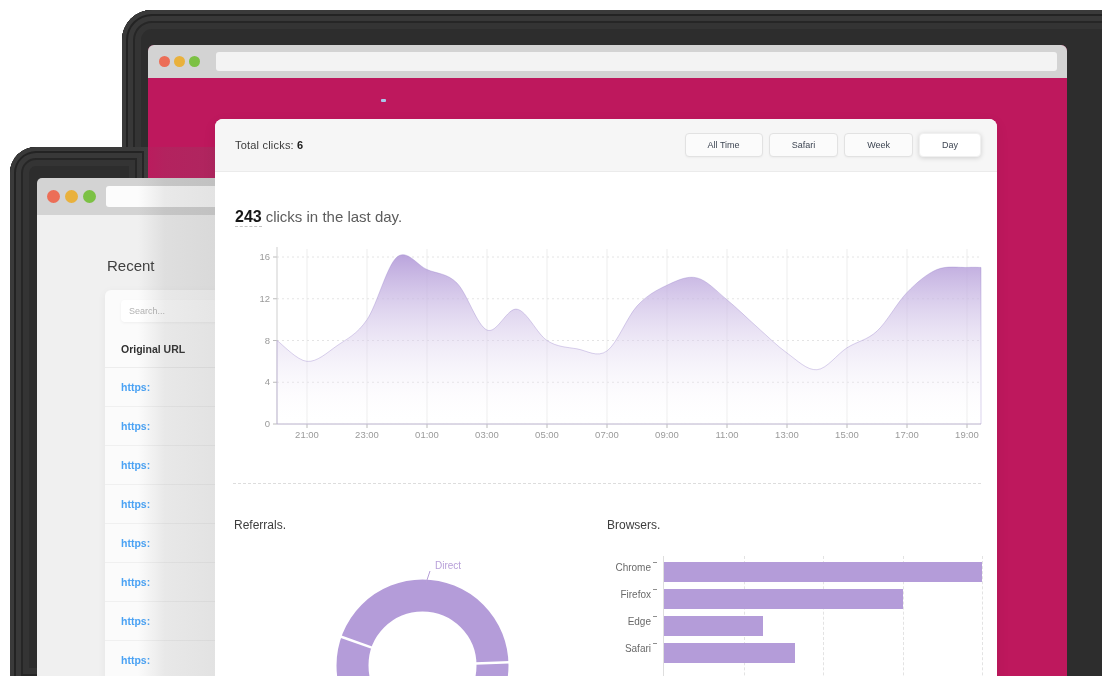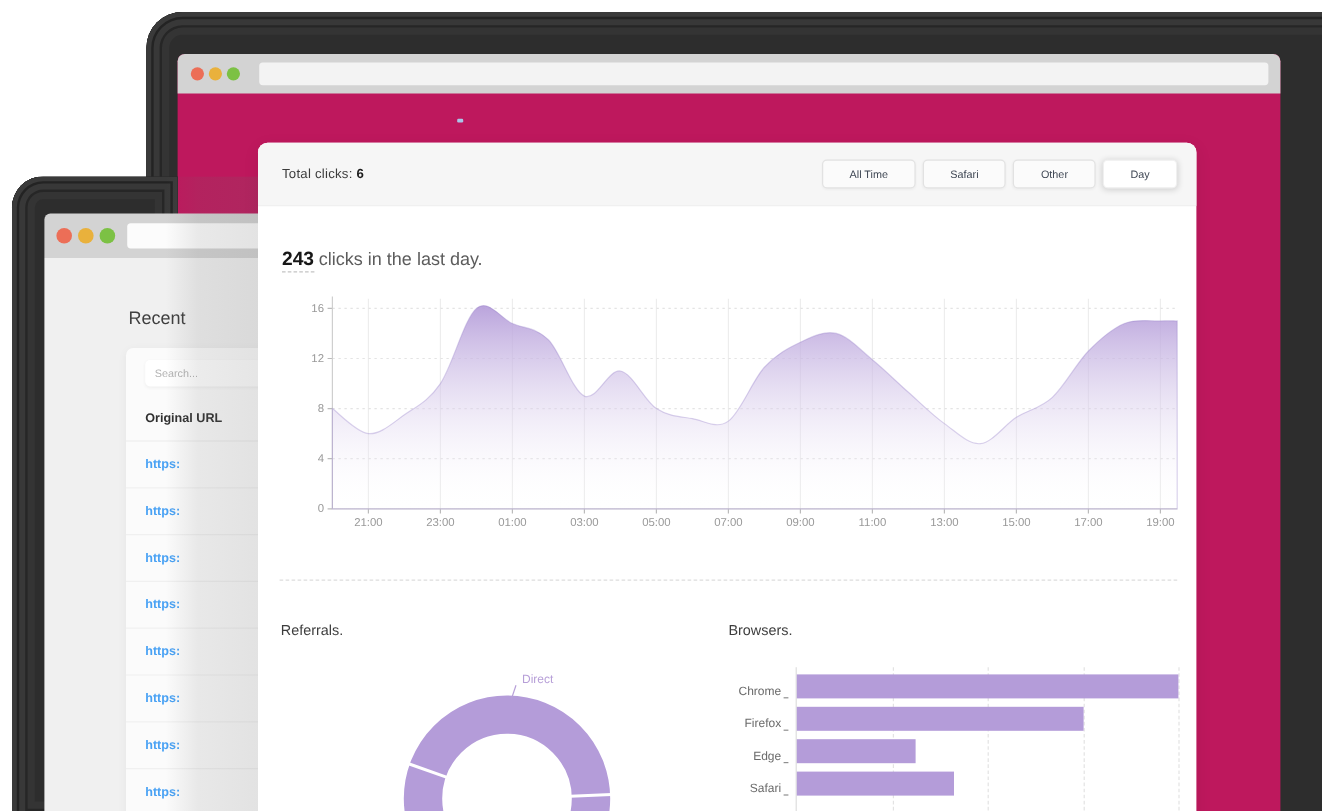--- a/index.html
+++ b/index.html
@@ -63,21 +63,21 @@
   .sec-title { position:absolute; top:399px; font-size:12px; color:#3d3d3d; }
   .ref-title { left:19px; }
   .brow-title { left:392px; }
   .donut-chart { position:absolute; left:100px; top:420px; width:230px; height:190px; overflow:visible; }
   .donut-chart text { font-family:"Liberation Sans",sans-serif; font-size:10px; fill:#b79fd8; }
   
   .bar-chart { position:absolute; left:382px; top:443px; width:392px; height:170px; }
   .bar-grid { position:absolute; left:66px; top:-6px; width:318px; height:170px;
     border-left:1px solid #dedede; }
   .bar-gridline { position:absolute; top:0; bottom:0; width:0; border-left:1px dashed #e3e3e3; }
-  .bar-row { position:relative; display:flex; align-items:flex-end; height:20px; margin-bottom:7px; }
+  .bar-row { position:relative; display:flex; align-items:flex-start; height:20px; margin-bottom:7px; }
   .bar-label { width:54px; text-align:right; font-size:10px; color:#6a6a6a; }
   .bar-tick { width:4px; height:1px; background:#8f8f8f; margin:0 0 0 2px; }
   .bar-fill { height:20px; margin-left:7px; }
   
   .lw-clip { position:absolute; left:0; top:147px; width:215px; height:529px; overflow:hidden; }
   .lw-frame { left:10px; top:0; width:138px; height:540px; border-radius:26px 0 0 0; }
   .lw-toolbar { position:absolute; left:37px; top:31px; width:178px; height:37px;
     border-radius:5px 0 0 0; padding-left:10px; }
   .lw-toolbar .light { width:13px; height:13px; margin-right:5px; }
   .lw-search-field { position:absolute; left:69px; top:8px; width:150px; height:21px;
@@ -117,21 +117,21 @@
 
   <div class="card">
     <div class="card-header">
       <div class="total">
         <span>Total clicks:</span>
         <b>6</b>
       </div>
       <div class="filters" id="filters">
           <button class="filter-btn">All Time</button>
           <button class="filter-btn">Safari</button>
-          <button class="filter-btn">Other</button>
+          <button class="filter-btn">Week</button>
           <button class="filter-btn active">Day</button>
         </div>
     </div>
 
     <div class="headline">
       <span class="count">243</span><span>clicks in the last day.</span>
     </div>
 
     <svg id="areaChart" class="area-chart" viewBox="0 0 782 210">
         <defs>

